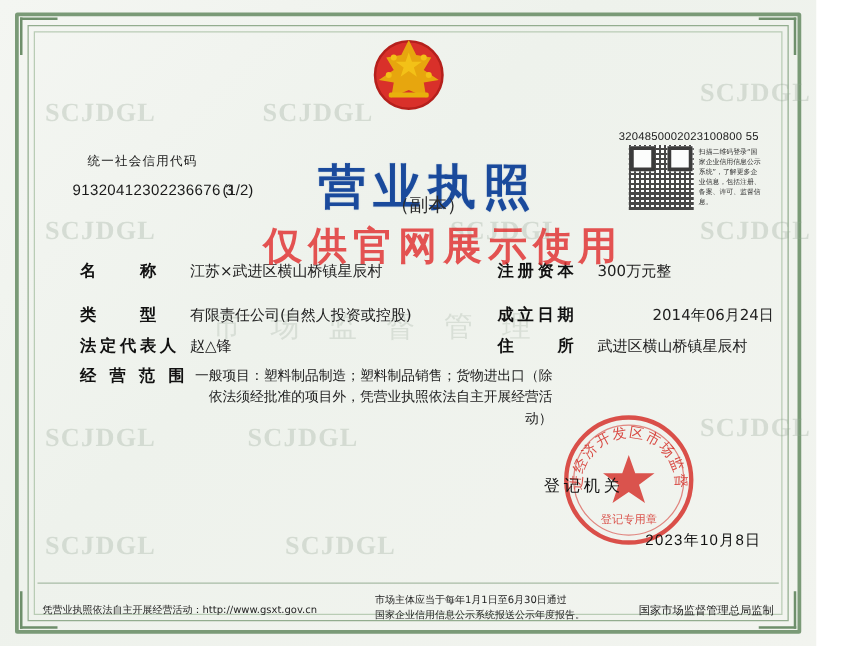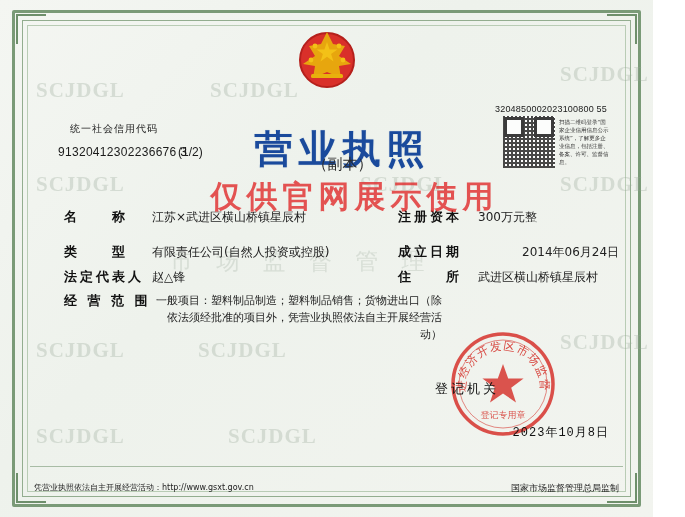--- a/index.html
+++ b/index.html
@@ -240,21 +240,21 @@
     letter-spacing: 3px;
     color: #111;
     font-family: "DejaVu Sans", sans-serif;
   }
   .reg-date {
     position: absolute;
     right: 44px;
     top: 424px;
     font-size: 12px;
     color: #111;
-    font-family: Liberation Mono, monospace;
+    font-family: Liberation Sans, sans-serif;
     letter-spacing: 1px;
   }
 
   
   .footer-line {
     position: absolute;
     left: 30px;
     right: 30px;
     top: 466px;
     border-top: 1px solid #a8bca5;
@@ -375,15 +375,19 @@
     </svg>
   </div>
 
   <div class="reg-auth">登记机关</div>
   <div class="reg-date">
     <span>2023</span><span>年</span><span>10</span><span>月</span><span>8</span><span>日</span>
   </div>
 
   <div class="footer-line"></div>
   <div class="footer-left">凭营业执照依法自主开展经营活动：http://www.gsxt.gov.cn</div>
+  <div class="footer-center">
+    <div>市场主体应当于每年1月1日至6月30日通过</div>
+    <div>国家企业信用信息公示系统报送公示年度报告。</div>
+  </div>
   <div class="footer-right">国家市场监督管理总局监制</div>
 
 </div>
 
 </body></html>

